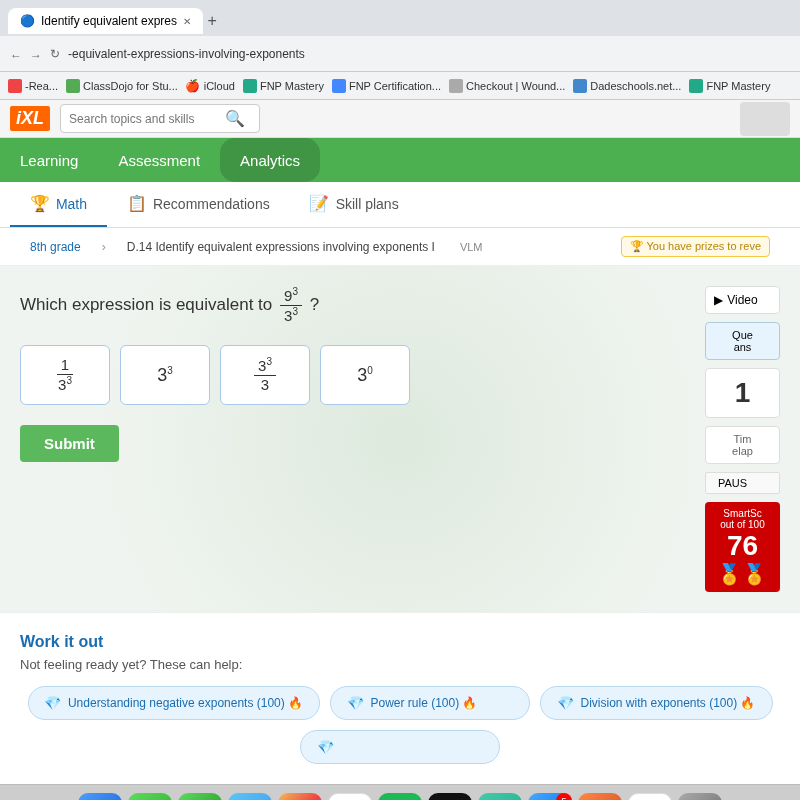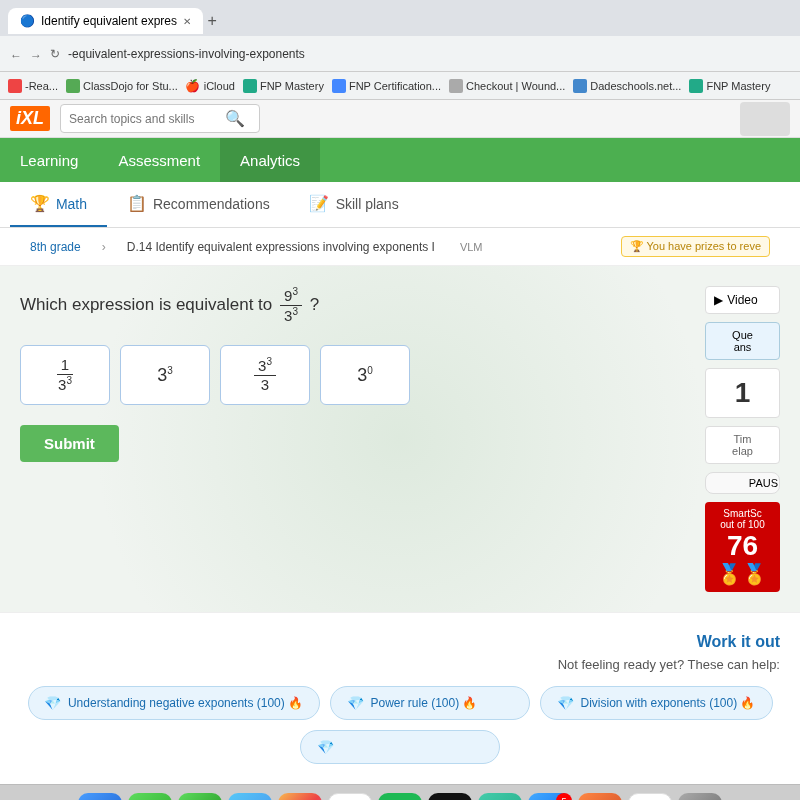--- a/index.html
+++ b/index.html
@@ -19,21 +19,21 @@
     
     .ixl-app { background: white; width: 100%; }
 
     .ixl-header { background: #f5f5f5; height: 38px; display: flex; align-items: center; padding: 0 10px; border-bottom: 1px solid #ddd; }
     .ixl-logo { background: #ff6600; color: white; font-weight: bold; font-size: 18px; padding: 2px 6px; margin-right: 10px; border-radius: 2px; font-style: italic; }
     .ixl-search { display: flex; align-items: center; background: white; border: 1px solid #ccc; border-radius: 4px; padding: 4px 8px; width: 200px; gap: 6px; }
     .ixl-search input { border: none; outline: none; font-size: 12px; width: 150px; color: #666; }
 
     .ixl-nav { background: #4caf50; display: flex; align-items: center; height: 44px; }
     .ixl-nav-item { color: white; padding: 0 20px; font-size: 15px; height: 100%; display: flex; align-items: center; cursor: pointer; }
-    .ixl-nav-item.active { background: rgba(0,0,0,0.15); }
+    .ixl-nav-item.active { background: rgba(0,0,0,0.15); border-radius: 15px; }
 
     .ixl-tabs { display: flex; align-items: center; border-bottom: 1px solid #ddd; padding: 0 10px; background: white; }
     .ixl-tab { padding: 12px 20px; font-size: 14px; color: #555; cursor: pointer; display: flex; align-items: center; gap: 6px; border-bottom: 2px solid transparent; }
     .ixl-tab.active { color: #1a6db0; border-bottom: 2px solid #1a6db0; }
     .tab-icon { font-size: 16px; }
 
     .breadcrumb { font-size: 12px; color: #555; padding: 8px 30px; background: white; display: flex; align-items: center; gap: 21px; border-bottom: 1px solid #eee; }
     .breadcrumb a { color: #1a6db0; text-decoration: none; }
     .breadcrumb-sep { color: #999; }
     .skill-label { color: #444; }
@@ -53,27 +53,27 @@
     .answer-option { border: 1.5px solid #aac8e8; border-radius: 6px; background: white; min-width: 90px; min-height: 55px; display: flex; align-items: center; justify-content: center; cursor: pointer; font-size: 18px; color: #333; padding: 10px 20px; }
 
     .submit-btn { background: #5cb85c; color: white; border: none; border-radius: 4px; padding: 10px 24px; font-size: 15px; cursor: pointer; font-weight: bold; }
 
     .right-panel { width: 75px; display: flex; flex-direction: column; gap: 8px; }
     .video-btn { background: white; border: 1px solid #ddd; border-radius: 4px; padding: 6px 8px; font-size: 12px; text-align: center; cursor: pointer; display: flex; align-items: center; gap: 4px; }
     .que-btn { background: #e8f4fd; border: 1px solid #acd; border-radius: 4px; padding: 6px 25px; font-size: 11px; text-align: center; cursor: pointer; }
     .score-box { background: white; border: 1px solid #ddd; border-radius: 4px; padding: 8px; text-align: center; font-size: 11px; }
     .score-number { font-size: 28px; font-weight: bold; color: #333; }
     .timer-box { background: white; border: 1px solid #ddd; border-radius: 4px; padding: 6px 8px; font-size: 11px; text-align: center; color: #666; }
-    .pause-btn { background: #f9f9f9; border: 1px solid #ddd; border-radius: 8px; padding: 4px 1px; font-size: 11px; text-align: right; cursor: pointer; }
+    .pause-btn { background: #f9f9f9; border: 1px solid #ddd; border-radius: 2px; padding: 4px 12px; font-size: 11px; text-align: left; cursor: pointer; }
     .smartscore-box { background: #cc0000; border-radius: 4px; padding: 6px 8px; text-align: center; font-size: 10px; color: white; }
     .smartscore-val { font-size: 28px; font-weight: bold; }
     .medals { display: flex; justify-content: center; gap: 2px; font-size: 20px; }
 
     
-    .help-section { background: white; padding: 20px; text-align: right; border-top: 1px solid #eee; }
+    .help-section { background: white; padding: 20px; text-align: left; border-top: 1px solid #eee; }
     .work-it-out { color: #1a6db0; font-size: 16px; font-weight: bold; margin-bottom: 6px; }
     .not-ready { font-size: 13px; color: #555; margin-bottom: 14px; }
     .help-links { display: flex; flex-wrap: wrap; gap: 10px; justify-content: center; }
     .help-link { background: #e8f4fd; border: 1px solid #b8d9f0; border-radius: 20px; padding: 8px 16px; font-size: 12px; color: #1a6db0; display: flex; align-items: center; gap: 6px; cursor: pointer; min-width: 200px; }
     .help-diamond { color: #4a90d9; font-size: 14px; }
 
     
     .mac-dock { background: rgba(200,200,200,0.85); backdrop-filter: blur(10px); height: 60px; display: flex; align-items: center; justify-content: center; gap: 6px; padding: 4px 12px; border-top: 1px solid #bbb; }
     .dock-item { width: 44px; height: 44px; border-radius: 10px; display: flex; align-items: center; justify-content: center; font-size: 22px; cursor: pointer; position: relative; }
     .dock-badge { position: absolute; top: 0; right: 0; background: red; color: white; border-radius: 50%; width: 16px; height: 16px; font-size: 9px; display: flex; align-items: center; justify-content: center; }

